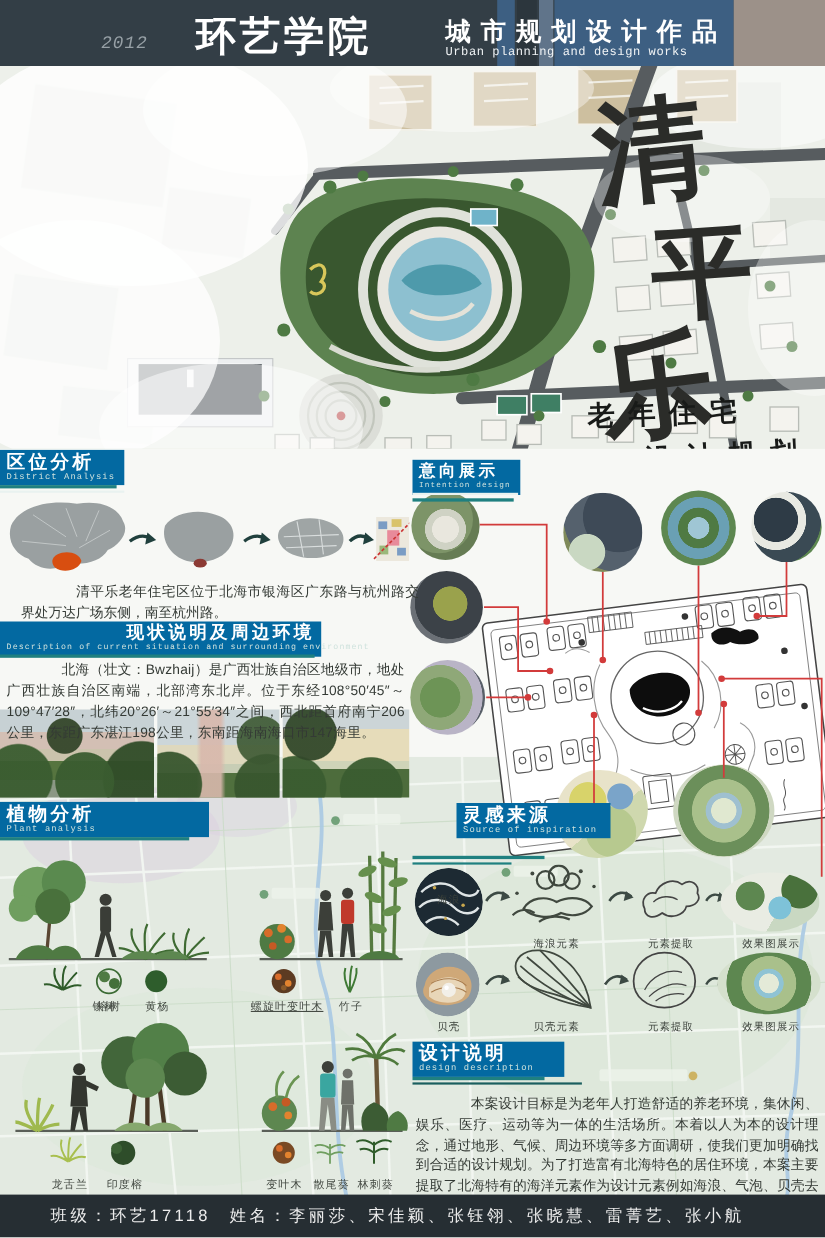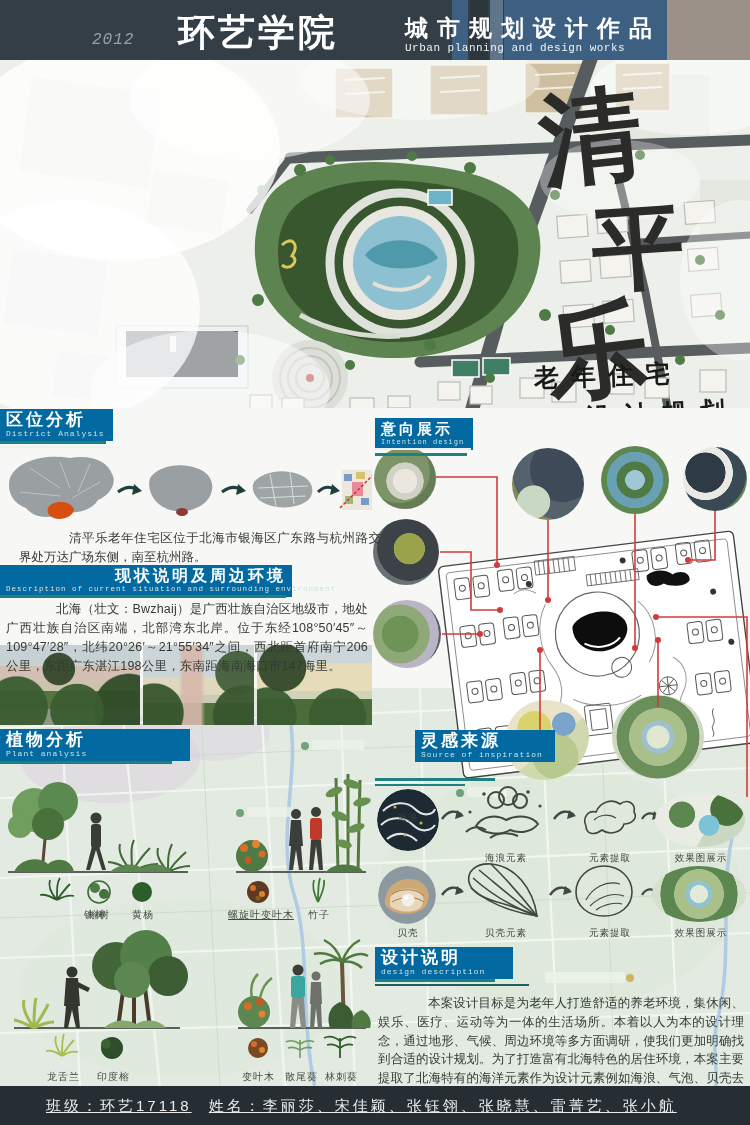--- a/index.html
+++ b/index.html
@@ -37,21 +37,21 @@
   .photo{height:100%;position:relative;overflow:hidden;}
   .photos{left:0;top:645px;width:372px;height:80px;display:flex;gap:3px;z-index:9;}
   
   .circ{border-radius:50%;z-index:8;overflow:hidden;}
   
   .lbl{color:#3a403a;font-size:9.5px;letter-spacing:1px;white-space:nowrap;z-index:10;text-align:center;}
   .oval{border-radius:50%;z-index:8;}
   
   .footer{left:0;top:1086px;width:750px;height:39px;background:#262e33;z-index:30;
           color:#ededed;font-size:15px;letter-spacing:3px;line-height:39px;padding-left:46px;box-sizing:border-box;white-space:nowrap;}
-  .footer span{margin-right:10px;text-decoration:underline;}
+  .footer span{margin-right:10px;}
   .plantlbl{color:#454b44;font-size:10px;letter-spacing:1px;z-index:10;white-space:nowrap;}
 </style>
 </head>
 <body>
 
 <svg class="abs" style="left:0;top:688px;z-index:0" width="750" height="400" viewBox="0 0 750 400">
   <rect width="750" height="400" fill="#e3eae1"></rect>
   <ellipse cx="110" cy="70" rx="90" ry="45" fill="#d9cfe0" opacity="0.45"></ellipse>
   <ellipse cx="215" cy="45" rx="55" ry="28" fill="#d9cfe0" opacity="0.4"></ellipse>
   <ellipse cx="560" cy="200" rx="180" ry="120" fill="#dce7da" opacity="0.8"></ellipse>

